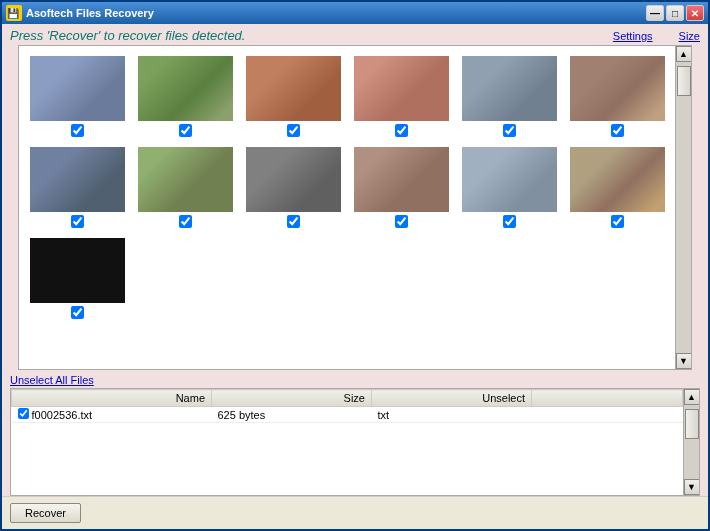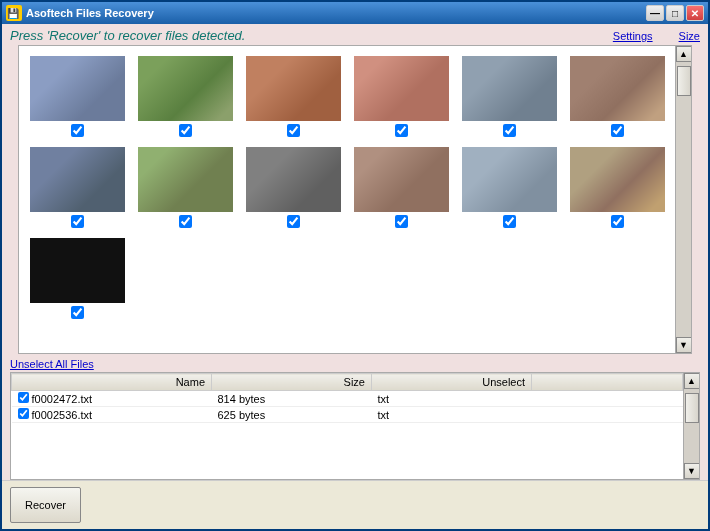--- a/index.html
+++ b/index.html
@@ -241,21 +241,21 @@
       margin-right: 3px;
     }
 
     .bottom-bar {
       padding: 6px 8px;
       background: #ece9d8;
       flex-shrink: 0;
       border-top: 1px solid #ccc;
     }
     .recover-btn {
-      padding: 11px 14px;
+      padding: 3px 14px;
       background: linear-gradient(to bottom, #f5f5f0, #ddd9cc);
       border: 1px solid #888;
       border-radius: 2px;
       cursor: pointer;
       font-size: 11px;
       font-family: 'Tahoma', 'Arial', sans-serif;
       color: #000;
     }
     .photos-outer {
       flex: 1;
@@ -373,26 +373,20 @@
             <thead>
               <tr>
                 <th style="width:200px">Name</th>
                 <th style="width:160px">Size</th>
                 <th style="width:160px">Unselect</th>
                 <th></th>
               </tr>
             </thead>
             <tbody id="files-tbody">
 
-            <tr>
-                  <td><input type="checkbox" class="file-checkbox" checked="" style="">f0002472.txt</td>
-                  <td>814 bytes</td>
-                  <td>txt</td>
-                  <td></td>
-                </tr>
                 <tr>
                   <td><input type="checkbox" class="file-checkbox" checked="" style="">f0002536.txt</td>
                   <td>625 bytes</td>
                   <td>txt</td>
                   <td></td>
                 </tr>
               </tbody>
           </table>
         </div>
         <div class="scrollbar-outer" style="height:100%;">

